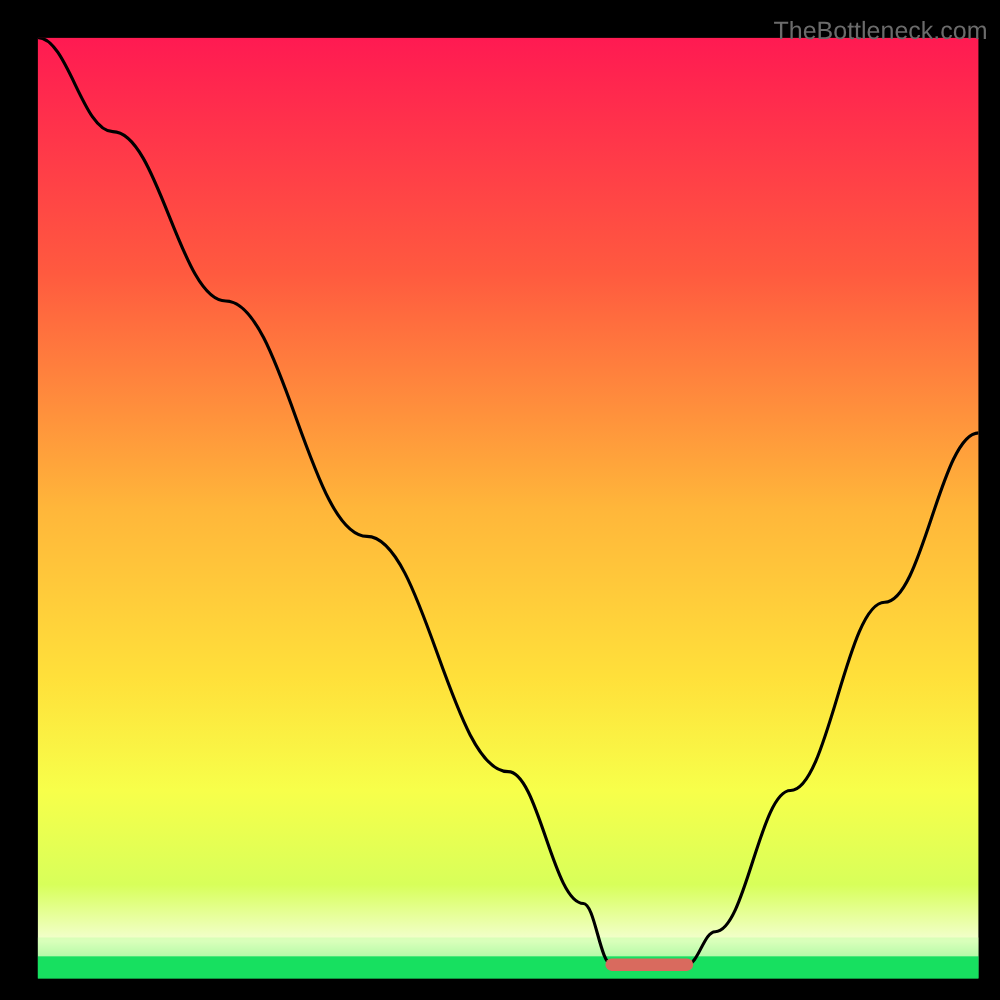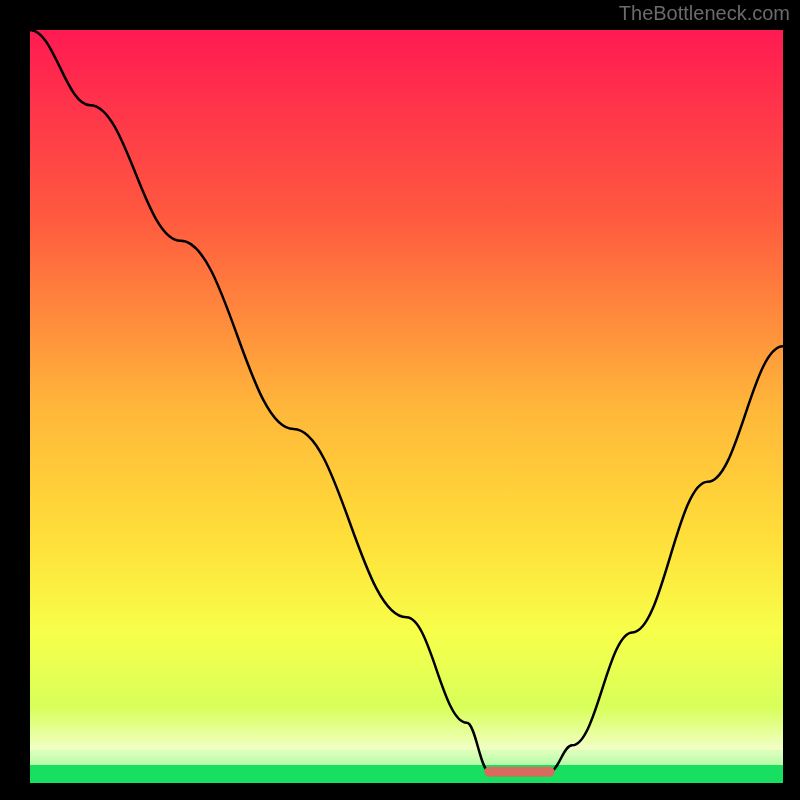--- a/index.html
+++ b/index.html
@@ -6,21 +6,21 @@
     margin: 0;
     padding: 0;
     width: 800px;
     height: 800px;
     background: #000;
     position: relative;
     font-family: Arial, sans-serif;
   }
   .watermark {
     position: absolute;
-    top: 2px;
+    top: 14px;
     right: 10px;
     color: #6b6b6b;
     font-size: 20px;
     font-weight: 400;
     z-index: 10;
   }
   .plot-area {
     position: absolute;
     left: 30px;
     top: 30px;

